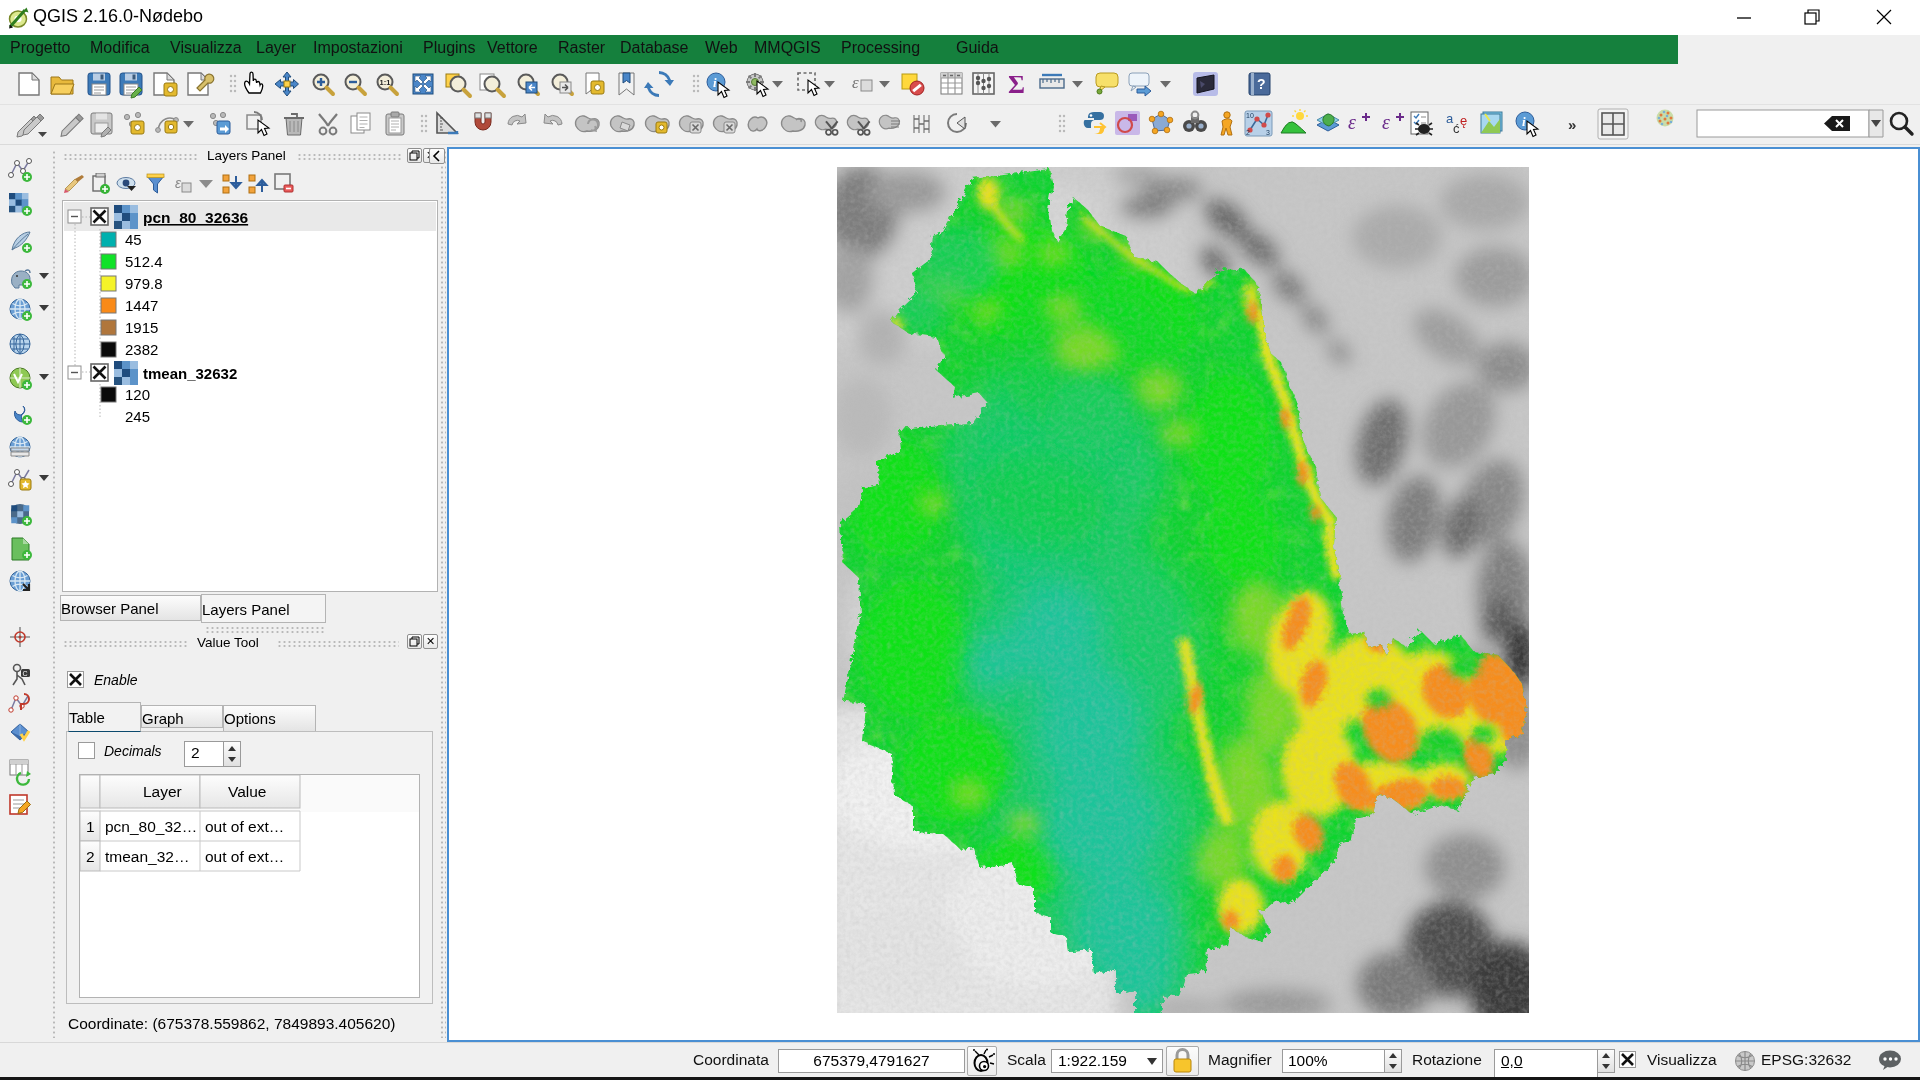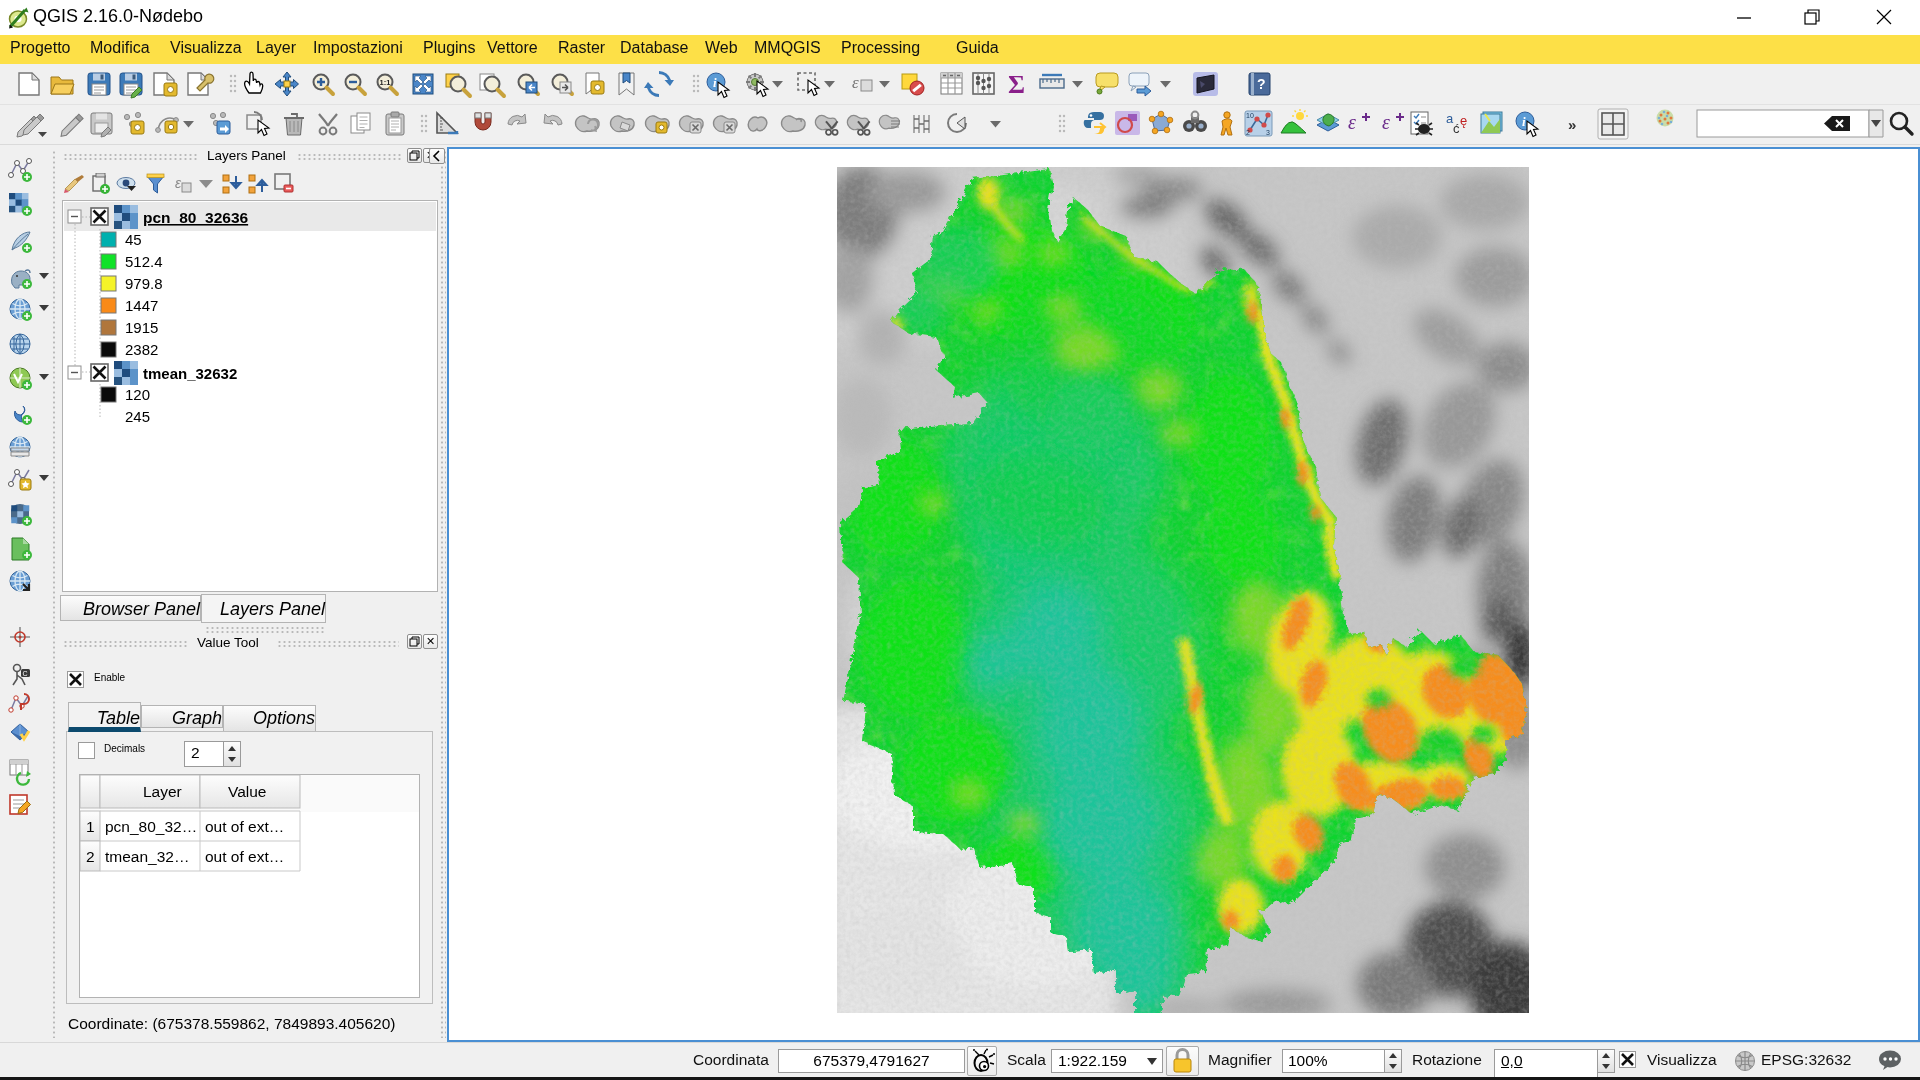--- a/index.html
+++ b/index.html
@@ -1,37 +1,37 @@
 <!DOCTYPE html>
 <html><head><meta charset="utf-8"><style>
 *{margin:0;padding:0;box-sizing:border-box;}
 html,body{width:1920px;height:1080px;overflow:hidden;font-family:"Liberation Sans",sans-serif;background:#f0f0f0;}
 .abs{position:absolute;}
 #titlebar{position:absolute;left:0;top:0;width:1920px;height:35px;background:#ffffff;}
 #titlebar .ttl{position:absolute;left:33px;top:6px;font-size:18px;color:#000;}
-#menubar{position:absolute;left:0;top:35px;width:1920px;height:29px;background:#fde047;}
+#menubar{position:absolute;left:0;top:35px;width:1678px;height:29px;background:#15803d;}
 #menubar span{position:absolute;top:4px;font-size:16px;color:#111;}
 #tb1{position:absolute;left:0;top:64px;width:1920px;height:41px;background:#f0f0f0;border-bottom:1px solid #e2e2e2;}
 #tb2{position:absolute;left:0;top:105px;width:1920px;height:40px;background:#f0f0f0;border-bottom:1px solid #dadada;}
 #leftbar{position:absolute;left:0;top:145px;width:55px;height:898px;background:#f0f0f0;}
 #layers{position:absolute;left:55px;top:145px;width:385px;height:485px;background:#f0f0f0;}
 #valuetool{position:absolute;left:55px;top:630px;width:385px;height:413px;background:#f0f0f0;}
 #canvas{position:absolute;left:447px;top:147px;width:1473px;height:895px;background:#fff;border:2px solid #4a8fd3;}
 #statusbar{position:absolute;left:0;top:1042px;width:1920px;height:35px;background:#f0f0f0;border-top:1px solid #d8d8d8;font-size:15.5px;color:#111;}
 #blackstrip{position:absolute;left:0;top:1077px;width:1920px;height:3px;background:#161616;}
 .paneltitle{font-size:13.5px;color:#000;}
 .dots{background-image:radial-gradient(circle,#b9b9b9 1px,transparent 1.2px);background-size:5px 4px;}
 .winbtn{position:absolute;width:16px;height:16px;}
 .tbtn{position:absolute;width:15px;height:15px;border:1px solid #8f8f8f;border-radius:2px;background:linear-gradient(#fdfdfd,#e8e8e8);font-size:11px;text-align:center;line-height:13px;color:#000;}
 .tree{font-size:15px;color:#000;}
 .cb{position:absolute;width:17px;height:17px;background:#fff;border:1px solid #9a9a9a;}
-.tab{position:absolute;border:1px solid #b4b4b4;background:linear-gradient(#fcfcfc,#e4e4e4);font-size:18px;color:#000;text-align:right;font-style:italic;}
+.tab{position:absolute;border:1px solid #b4b4b4;background:linear-gradient(#fcfcfc,#e4e4e4);font-size:15px;color:#000;text-align:left;}
 .field{position:absolute;background:#fff;border:1px solid #9a9a9a;font-size:15.5px;color:#000;}
 .spinarrows{position:absolute;width:18px;background:linear-gradient(#fcfcfc,#e0e0e0);border:1px solid #9a9a9a;}
-label{font-size:10px;}
+label{font-size:14px;font-style:italic;}
 </style></head>
 <body>
 <div id="titlebar">
   <svg class="abs" style="left:7px;top:6px" width="23" height="23" viewBox="0 0 23 23">
       <ellipse cx="11" cy="13" rx="8.5" ry="8" fill="#dce98e" stroke="#7a8a28" stroke-width="1.5"></ellipse>
       <ellipse cx="11" cy="13" rx="3.6" ry="3.3" fill="#fff"></ellipse>
       <path d="M3 21 L18 4" stroke="#2e7d1f" stroke-width="3"></path>
       <path d="M19.5 1.5 l2 5 -5-1.5 z" fill="#2e7d1f"></path>
       <path d="M2 22.5 l4-1 -3-3 z" fill="#111"></path>
     </svg>
@@ -857,21 +857,21 @@
   <div class="dots abs" style="left:222px;top:10px;width:122px;height:8px"></div>
   <div class="tbtn" style="left:352px;top:4px"><svg width="13" height="13" viewBox="0 0 13 13">
         <rect x="2" y="4" width="7" height="7" fill="none" stroke="#000"></rect>
         <path d="M4 4 V2 H11 V9 H9" fill="none" stroke="#000"></path>
       </svg></div>
   <div class="tbtn" style="left:368px;top:4px">✕</div>
   <div class="cb" style="left:12px;top:41px;"><svg width="15" height="15" viewBox="0 0 15 15">
         <path d="M2 2 L13 13 M13 2 L2 13" stroke="#111" stroke-width="2.6"></path>
       </svg></div>
   <label class="abs" style="left:39px;top:42px;">Enable</label>
-  <div class="tab" style="left:13px;top:72px;width:73px;height:30px;line-height:30px;background:#f2f2f2;border-bottom:5px solid #0c4a6e;z-index:3;">Table</div>
+  <div class="tab" style="left:13px;top:72px;width:73px;height:30px;line-height:30px;background:#f2f2f2;border-bottom:1px solid #0c4a6e;z-index:3;">Table</div>
   <div class="tab" style="left:86px;top:75px;width:82px;height:23px;line-height:25px;">Graph</div>
   <div class="tab" style="left:168px;top:75px;width:93px;height:27px;line-height:25px;">Options</div>
   <div class="abs" style="left:11px;top:101px;width:367px;height:273px;border:1px solid #bdbdbd;background:#f1f1f1;z-index:1;"></div>
   <div class="cb" style="left:23px;top:112px;z-index:2;"></div>
   <label class="abs" style="left:49px;top:113px;z-index:2;">Decimals</label>
   <div class="field" style="left:129px;top:111px;width:40px;height:26px;padding:2px 0 0 6px;z-index:2;">2</div>
   <div class="spinarrows" style="left:168px;top:111px;height:26px;z-index:2;">
      <svg width="16" height="24" viewBox="0 0 16 24">
         <path d="M8 4 l4 5 h-8 z" fill="#333"></path>
         <path d="M8 20 l-4-5 h8 z" fill="#333"></path>

